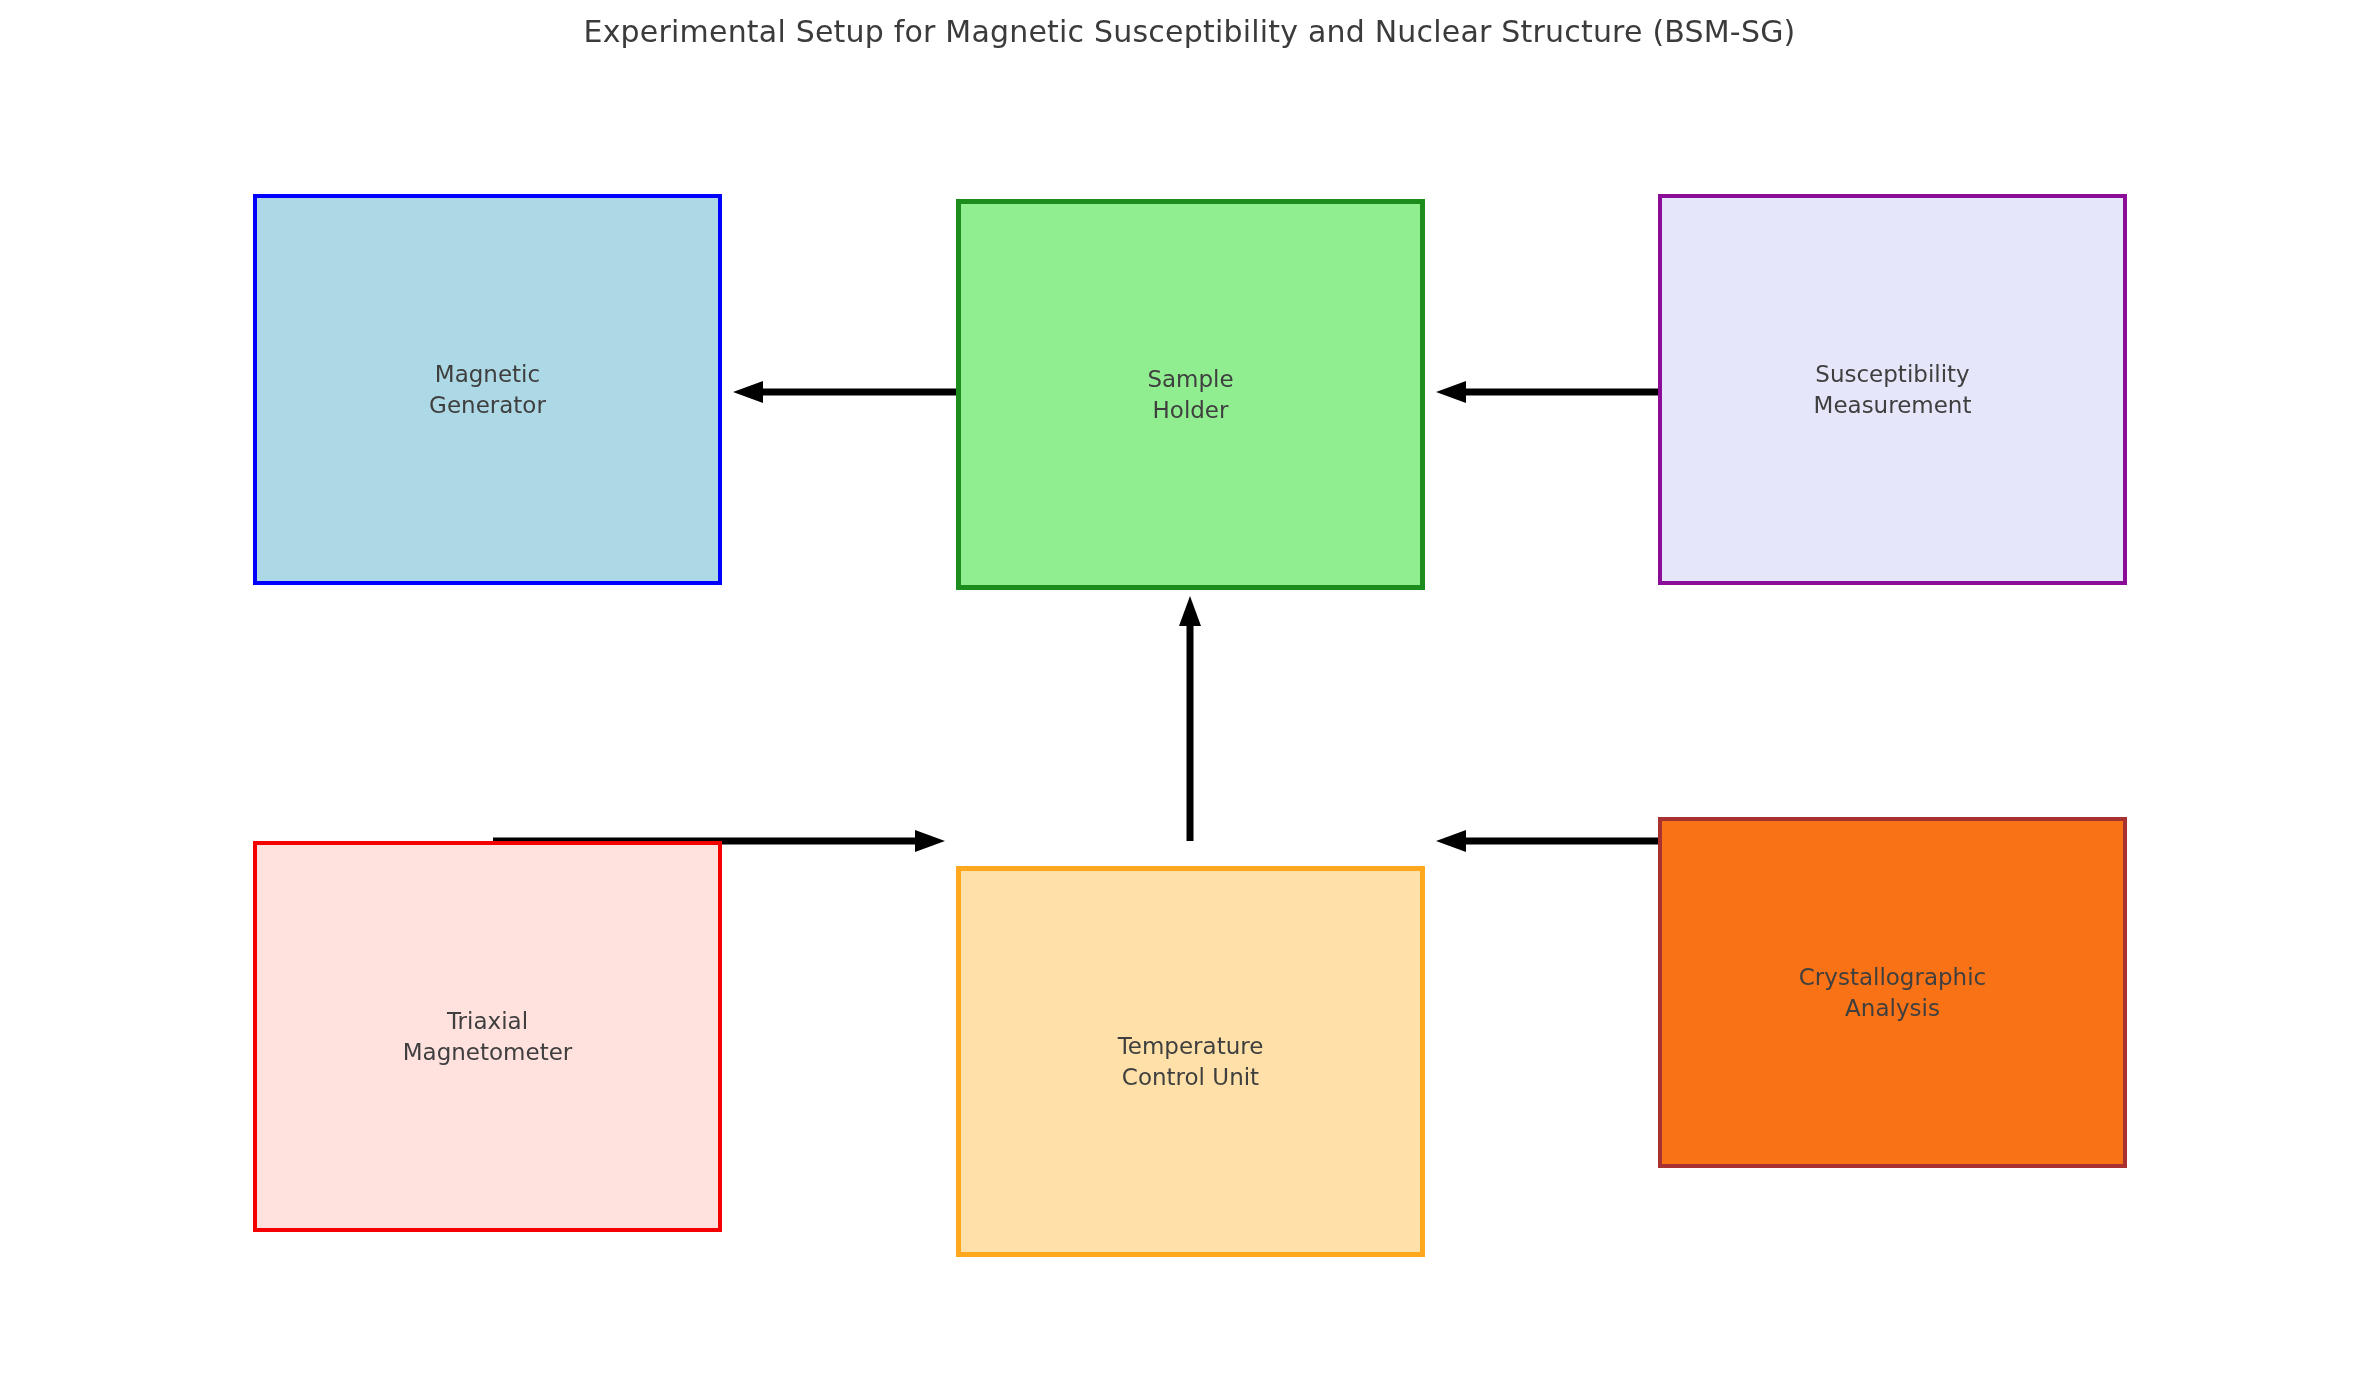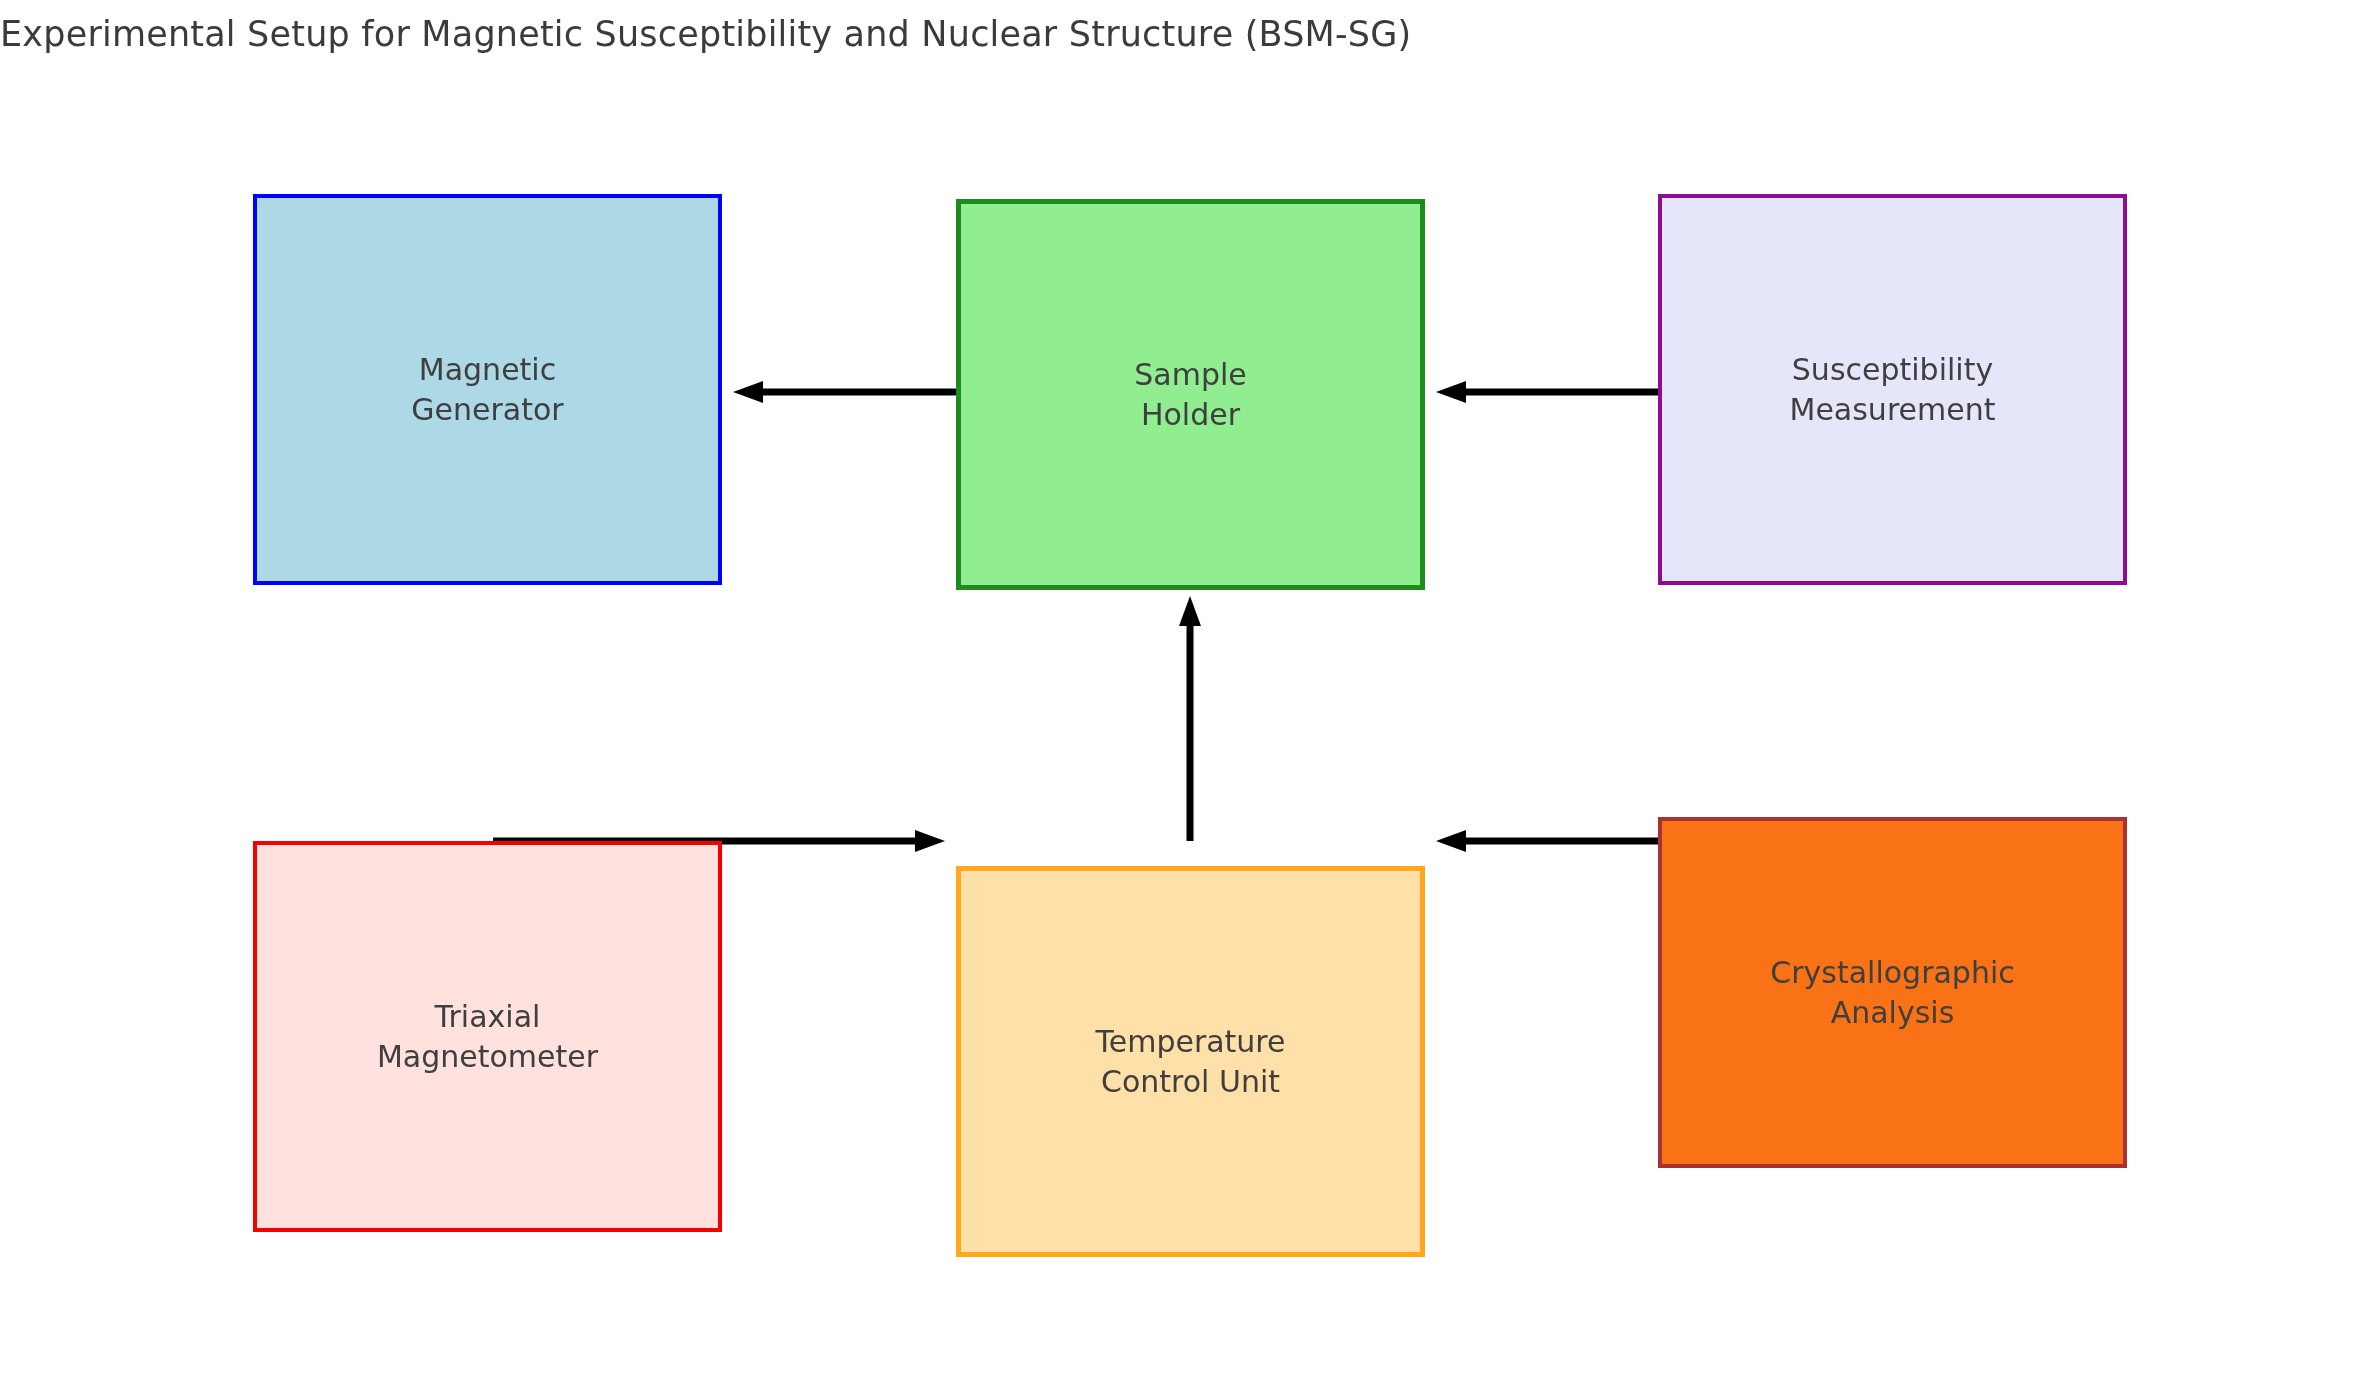--- a/index.html
+++ b/index.html
@@ -16,36 +16,37 @@
     width: 2379px;
     height: 1380px;
     background: #ffffff;
     overflow: hidden;
   }
   #diagram-title {
     position: absolute;
     left: 0;
     top: 14px;
     width: 2379px;
-    font-size: 35px;
+    text-align: center;
+    font-size: 30px;
     color: #3b3b3b;
     font-weight: 400;
     letter-spacing: 0.2px;
     white-space: nowrap;
   }
   .node {
     position: absolute;
     box-sizing: border-box;
     display: flex;
     align-items: center;
     justify-content: center;
     text-align: center;
   }
   .node-label {
-    font-size: 30px;
+    font-size: 23px;
     line-height: 1.33;
     color: #3f3f3f;
     white-space: pre-line;
     pointer-events: none;
   }
   #edge-layer {
     position: absolute;
     left: 0;
     top: 0;
     width: 2379px;

